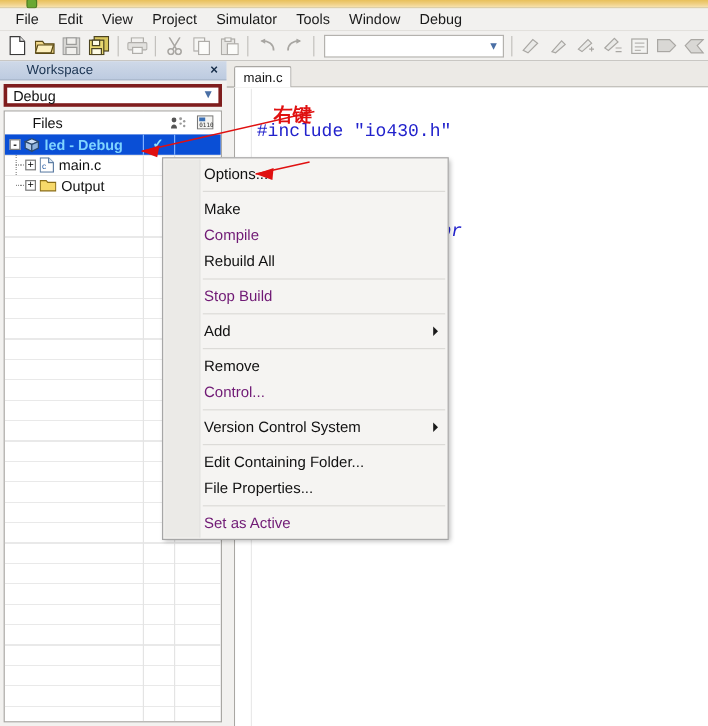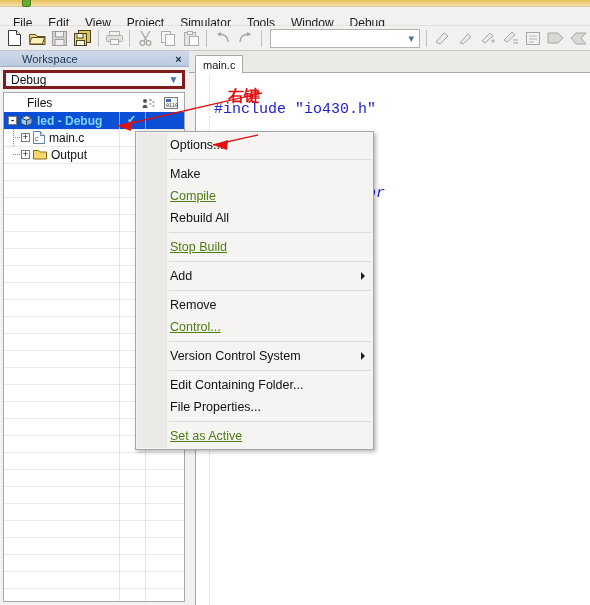--- a/index.html
+++ b/index.html
@@ -31,21 +31,21 @@
   
   .menubar {
     position: absolute; left: 0; top: 7px; width: 590px; height: 19px;
     background: #f2f1ef;
     border-bottom: 1px solid #e2e0dc;
     display: flex; align-items: center;
     padding-left: 5px;
   }
   .menubar-item {
     font-size: 12px; color: #1a1a1a;
-    padding: 16px 8px 3px 8px;
+    padding: 2px 8px 3px 8px;
     line-height: 14px; white-space: nowrap;
     cursor: default;
   }
 
   
   .toolbar {
     position: absolute; left: 0; top: 26px; width: 590px; height: 25px;
     background: #f2f1ef;
     border-bottom: 1px solid #c9c7c3;
     display: flex; align-items: center;
@@ -217,21 +217,21 @@
     background: #ebeae7;
     border-right: 1px solid #e4e3e0;
   }
   .ctx-item {
     position: relative; z-index: 2;
     height: 22px; display:flex; align-items:center;
     padding-left: 34px; padding-right: 16px;
     font-size: 12.5px; color: #111111;
     cursor: default;
   }
-  .ctx-item.disabled { color: #4d7c0f; text-decoration: underline; }
+  .ctx-item.disabled { color: #701a75; }
   .ctx-sep {
     position: relative; z-index: 2;
     height: 1px; margin: 3px 2px 3px 33px; background: #dcdbd8;
   }
   .ctx-arrow {
     position:absolute; right: 8px; top: 50%; transform: translateY(-50%);
     width:0;height:0; border-left: 4px solid #1a1a1a;
     border-top: 4px solid transparent; border-bottom: 4px solid transparent;
   }
 

